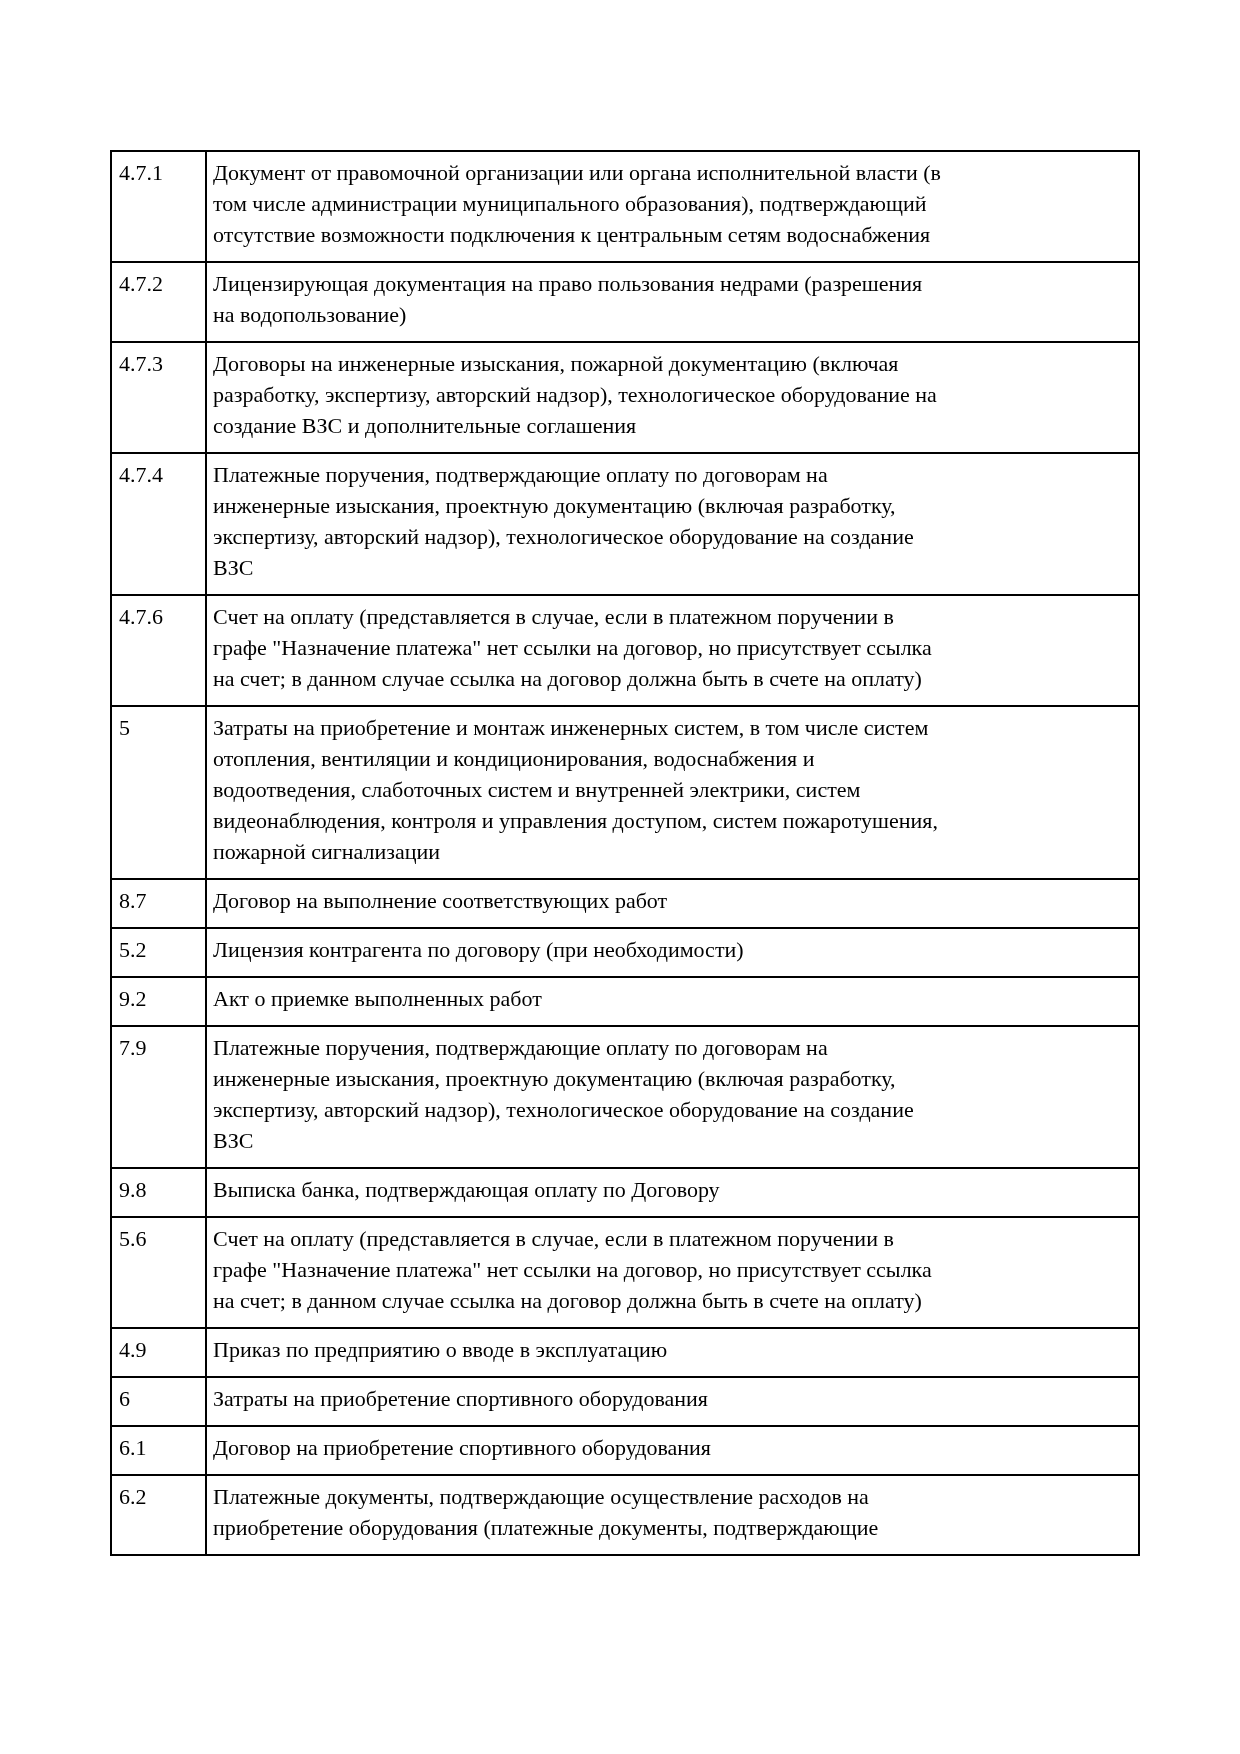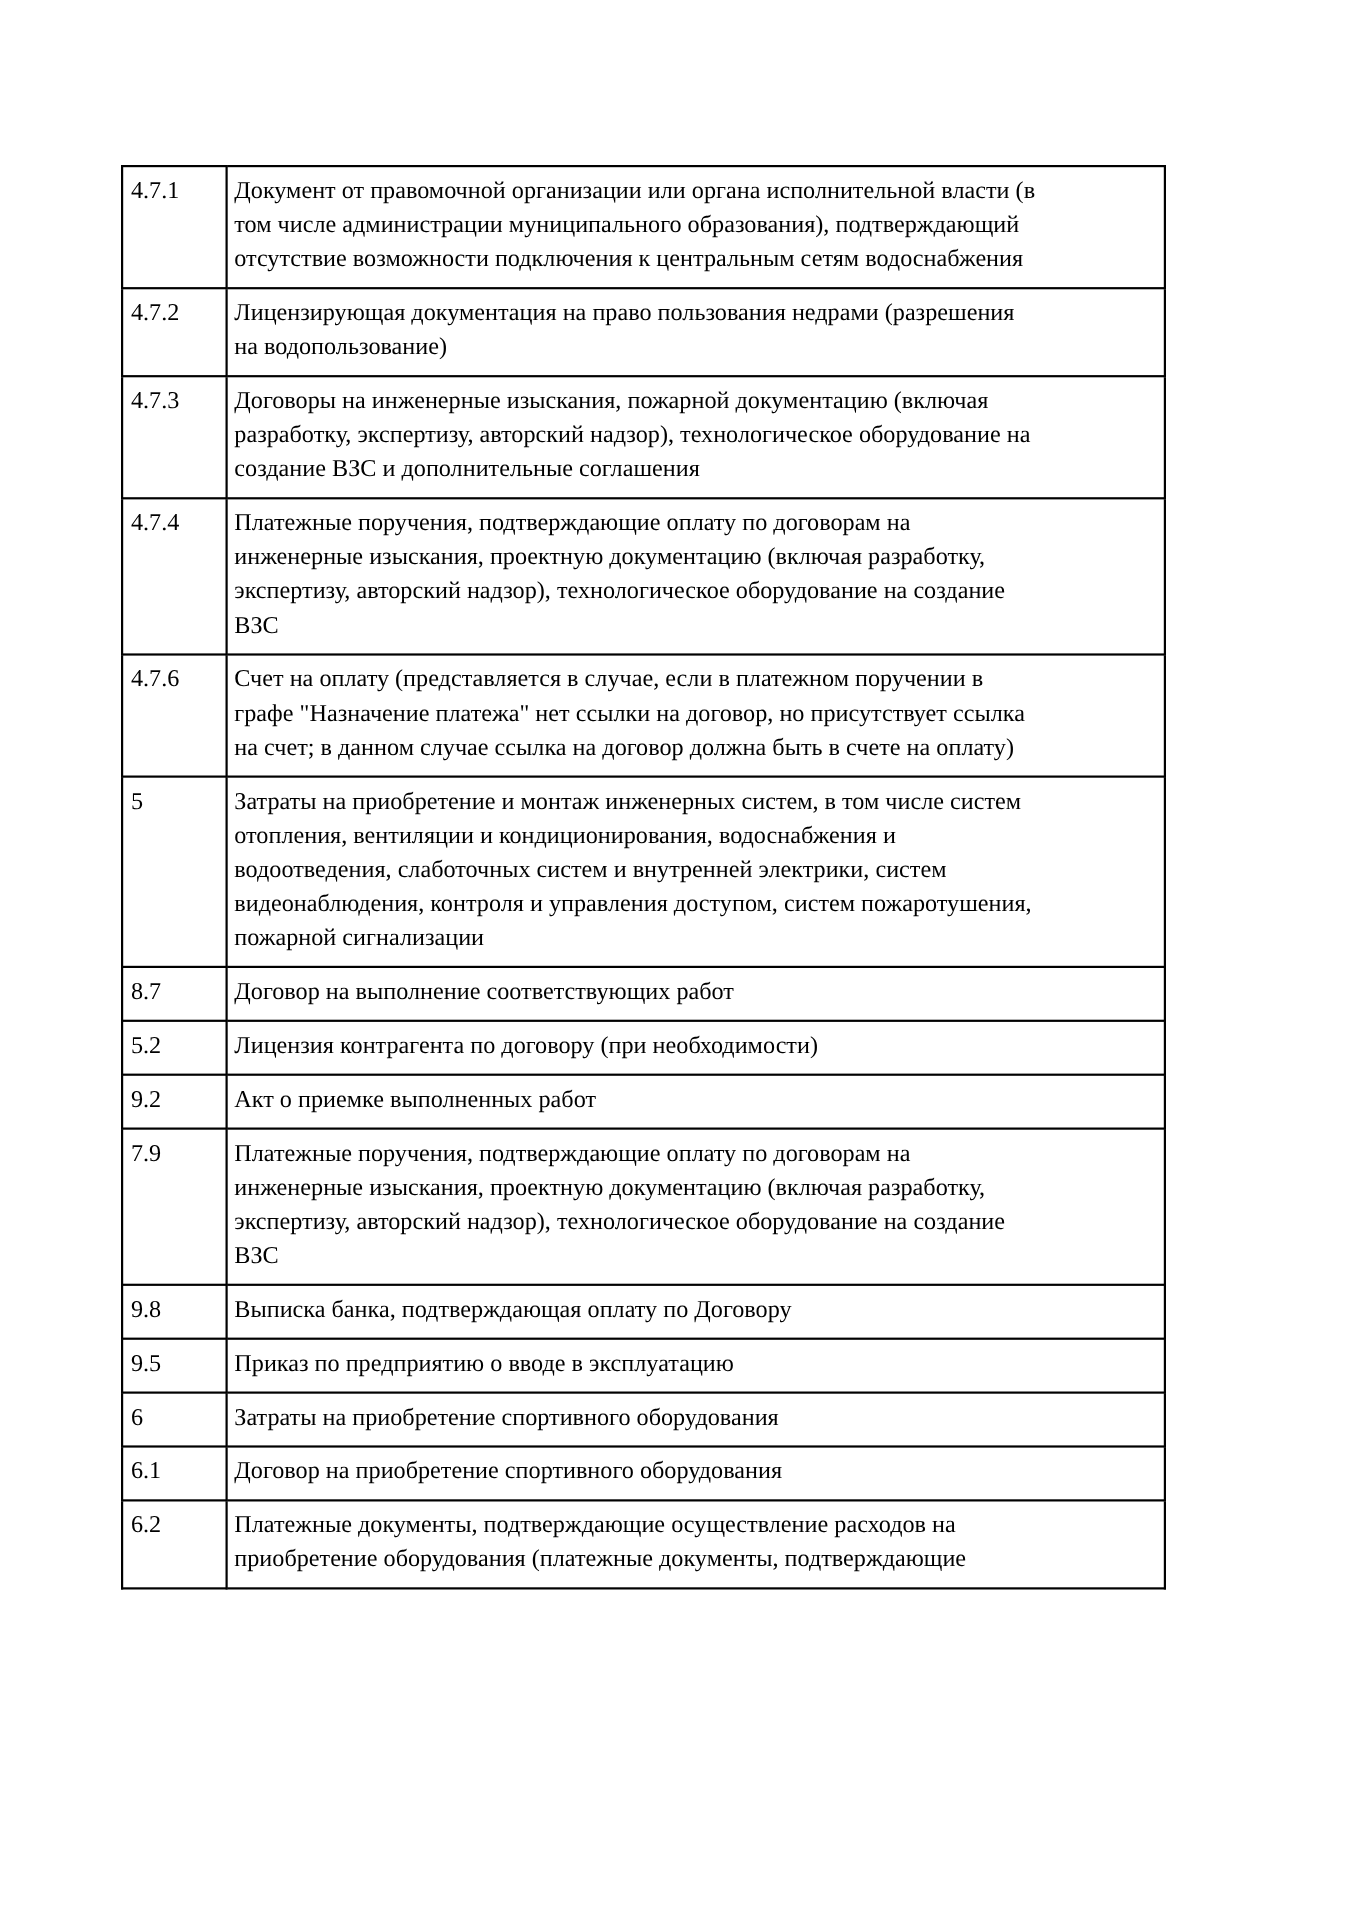--- a/index.html
+++ b/index.html
@@ -11,21 +11,21 @@
     position: relative;
     width: 1240px;
     height: 1754px;
     font-family: "Liberation Serif", "DejaVu Serif", serif;
     color: #000000;
   }
   table.doc-table {
     position: absolute;
     left: 110px;
     top: 150px;
-    width: 950px;
+    width: 1030px;
     border-collapse: collapse;
     table-layout: fixed;
   }
   table.doc-table col.col-num  { width: 95px; }
   table.doc-table td {
     border: 2px solid #000000;
     vertical-align: top;
     font-size: 22px;
     line-height: 31px;
   }
@@ -101,21 +101,27 @@
     <td class="desc-cell">Платежные поручения, подтверждающие оплату по договорам на
 инженерные изыскания, проектную документацию (включая разработку,
 экспертизу, авторский надзор), технологическое оборудование на создание
 ВЗС</td>
   </tr>
       <tr>
     <td class="num-cell">9.8</td>
     <td class="desc-cell">Выписка банка, подтверждающая оплату по Договору</td>
   </tr>
       <tr>
-    <td class="num-cell">9.5</td>
+    <td class="num-cell">5.6</td>
+    <td class="desc-cell">Счет на оплату (представляется в случае, если в платежном поручении в
+графе "Назначение платежа" нет ссылки на договор, но присутствует ссылка
+на счет; в данном случае ссылка на договор должна быть в счете на оплату)</td>
+  </tr>
+      <tr>
+    <td class="num-cell">4.9</td>
     <td class="desc-cell">Приказ по предприятию о вводе в эксплуатацию</td>
   </tr>
       <tr>
     <td class="num-cell">6</td>
     <td class="desc-cell">Затраты на приобретение спортивного оборудования</td>
   </tr>
       <tr>
     <td class="num-cell">6.1</td>
     <td class="desc-cell">Договор на приобретение спортивного оборудования</td>
   </tr>

